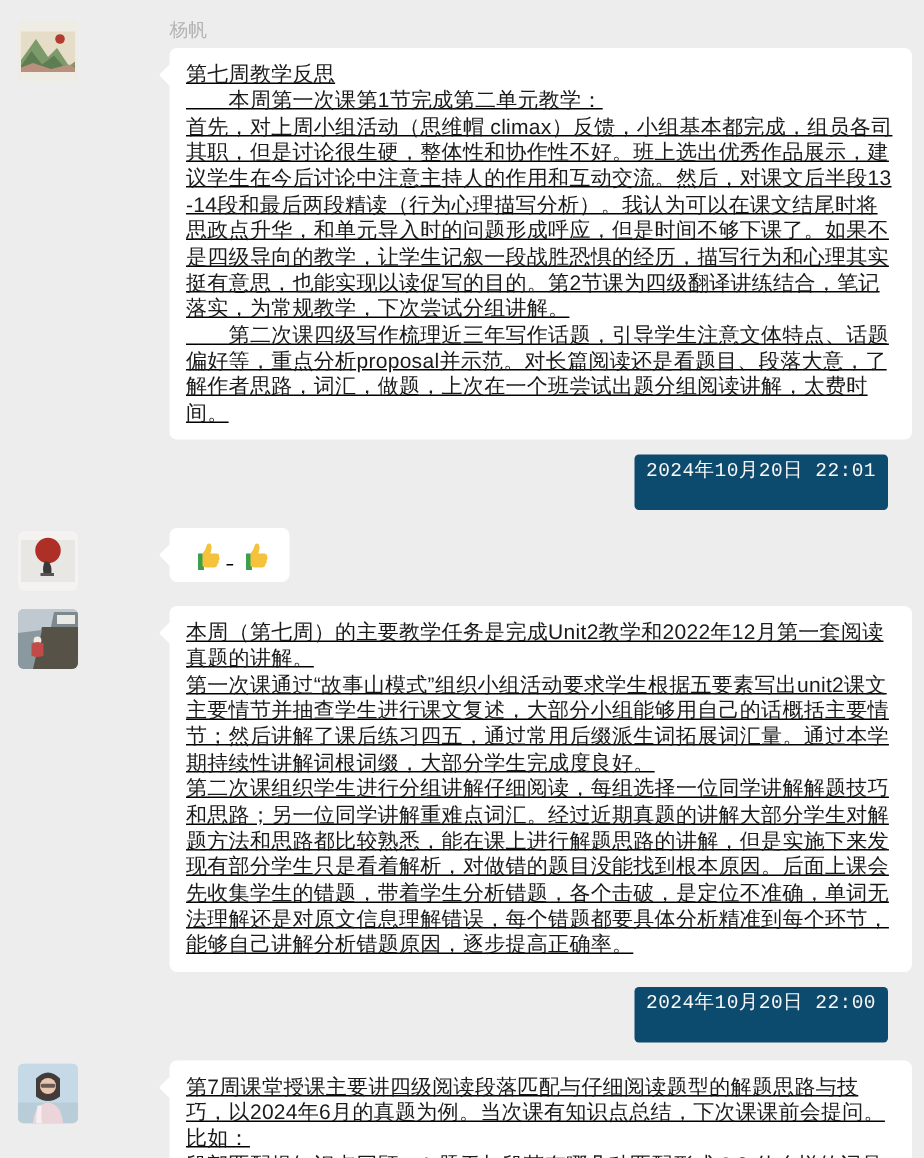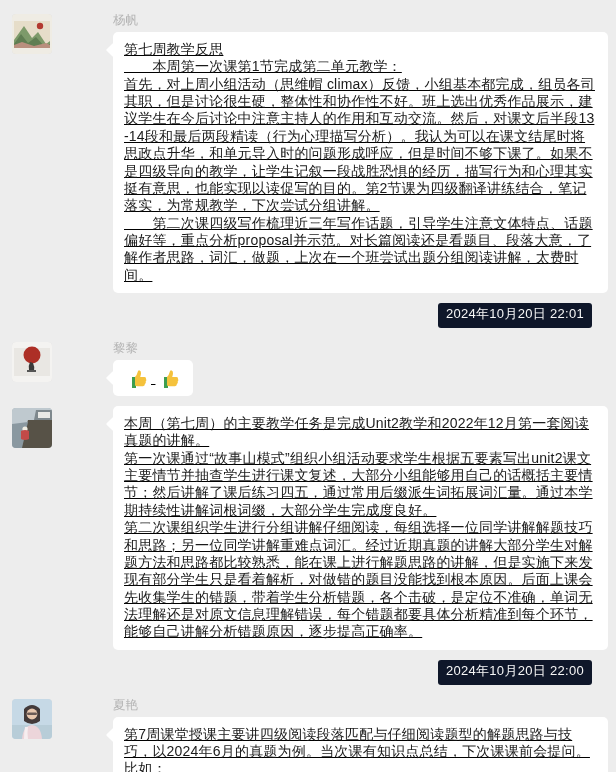--- a/index.html
+++ b/index.html
@@ -70,27 +70,28 @@
     white-space: pre-wrap;
     word-break: break-all;
     letter-spacing: 0.2px;
   }
   .time-row {
     text-align: right;
     padding: 8px 24px 4px 0;
   }
   .time-badge {
     display: inline-block;
-    background: #0f172a;
+    background: #0c4a6e;
     color: #f7f7f7;
     font-size: 13px;
     line-height: 1;
-    padding: 4px 8px 8px 8px;
+    padding: 4px 8px 20px 8px;
     border-radius: 3px;
     letter-spacing: 0.3px;
+    font-family: Liberation Mono, monospace;
   }
   .emoji-bubble { padding: 7px 10px 5px 10px; }
   .thumb-icon { display: inline-block; width: 24px; height: 24px; margin: 0 2px; vertical-align: middle; }
   .thumb-icon svg { display: block; width: 24px; height: 24px; }
 </style>
 </head>
 <body>
 
 <div class="feed">
 
@@ -124,21 +125,20 @@
     <div class="avatar">
       <svg viewBox="0 0 40 40">
         <rect x="0" y="0" width="40" height="40" fill="#f4f3f1"></rect>
         <rect x="2" y="6" width="36" height="28" fill="#e9e7e3"></rect>
         <circle cx="20" cy="13" r="8.5" fill="#ad2f26"></circle>
         <path d="M18 20 Q16 24 17 28 L22 29 Q23 25 21 21 Z" fill="#3a3a3a"></path>
         <rect x="15" y="28" width="9" height="2" fill="#555"></rect>
       </svg>
     </div>
     <div class="msg-body">
-      <div class="sender">黎黎</div>
       <div class="bubble emoji-bubble">
         <span class="thumb-icon">
           <svg viewBox="0 0 24 24">
             <path d="M7 10 L11 10 L11 21 L7 21 Z" fill="#3e9e4f"></path>
             <path d="M10 10 Q12 8 12.6 5.2 Q13 3 14.6 3.4 Q16.3 3.9 16 6.5 Q15.8 8.3 15.2 10 L19.5 10 Q21.4 10.2 21 12 Q22 13.4 20.7 14.6 Q21.3 16.2 19.9 17 Q20 19 18 19.3 L12.5 19.3 Q11 19.2 10 18.5 Z" fill="#f5c23c"></path>
           </svg>
         </span>
         <span class="thumb-icon">
           <svg viewBox="0 0 24 24">
             <path d="M7 10 L11 10 L11 21 L7 21 Z" fill="#3e9e4f"></path>
@@ -182,21 +182,20 @@
         <rect x="0" y="0" width="40" height="40" fill="#c6d9e6"></rect>
         <rect x="0" y="26" width="40" height="14" fill="#b8cdd8"></rect>
         <path d="M12 10 Q20 2 28 10 L28 22 Q20 28 12 22 Z" fill="#433a3a"></path>
         <circle cx="20" cy="15" r="5.4" fill="#e8c7ae"></circle>
         <rect x="15" y="13.5" width="10" height="2.6" rx="1.3" fill="#6a5a55"></rect>
         <path d="M10 40 Q11 27 20 26 Q29 27 30 40 Z" fill="#ecd5da"></path>
         <path d="M13 28 Q12 34 12 40 L16 40 Q15 33 16 28 Z" fill="#f6eef0"></path>
       </svg>
     </div>
     <div class="msg-body">
-      <div class="sender">夏艳</div>
       <div class="bubble">
         <div class="bubble-text">第7周课堂授课主要讲四级阅读段落匹配与仔细阅读题型的解题思路与技巧，以2024年6月的真题为例。当次课有知识点总结，下次课课前会提问。比如：
 段部匹配提知识点回顾：1 题干与段落有哪几种匹配形式？2 什么样的词是关键词？3 解题步骤是什么？4 什么样的关键词比较容易找到答案？
 仔细阅读知识点回顾：1仔细阅读题题目分为事实细节题、推断题、主旨题，这3种题的提问方式分别有哪些？2 推断题的正确选项有什么特点？3 主旨题的正确选项有什么特点？4仔细阅读题的解题步骤分别是什么？5 “题文同序”是指什么？等问题。
 每次讲一篇会整理出一页PPT的重点单词，大概12个单词或词组，课上讲过并发到群里，下次课上课前会提问检查</div>
       </div>
     </div>
   </div>
 
 </div>

